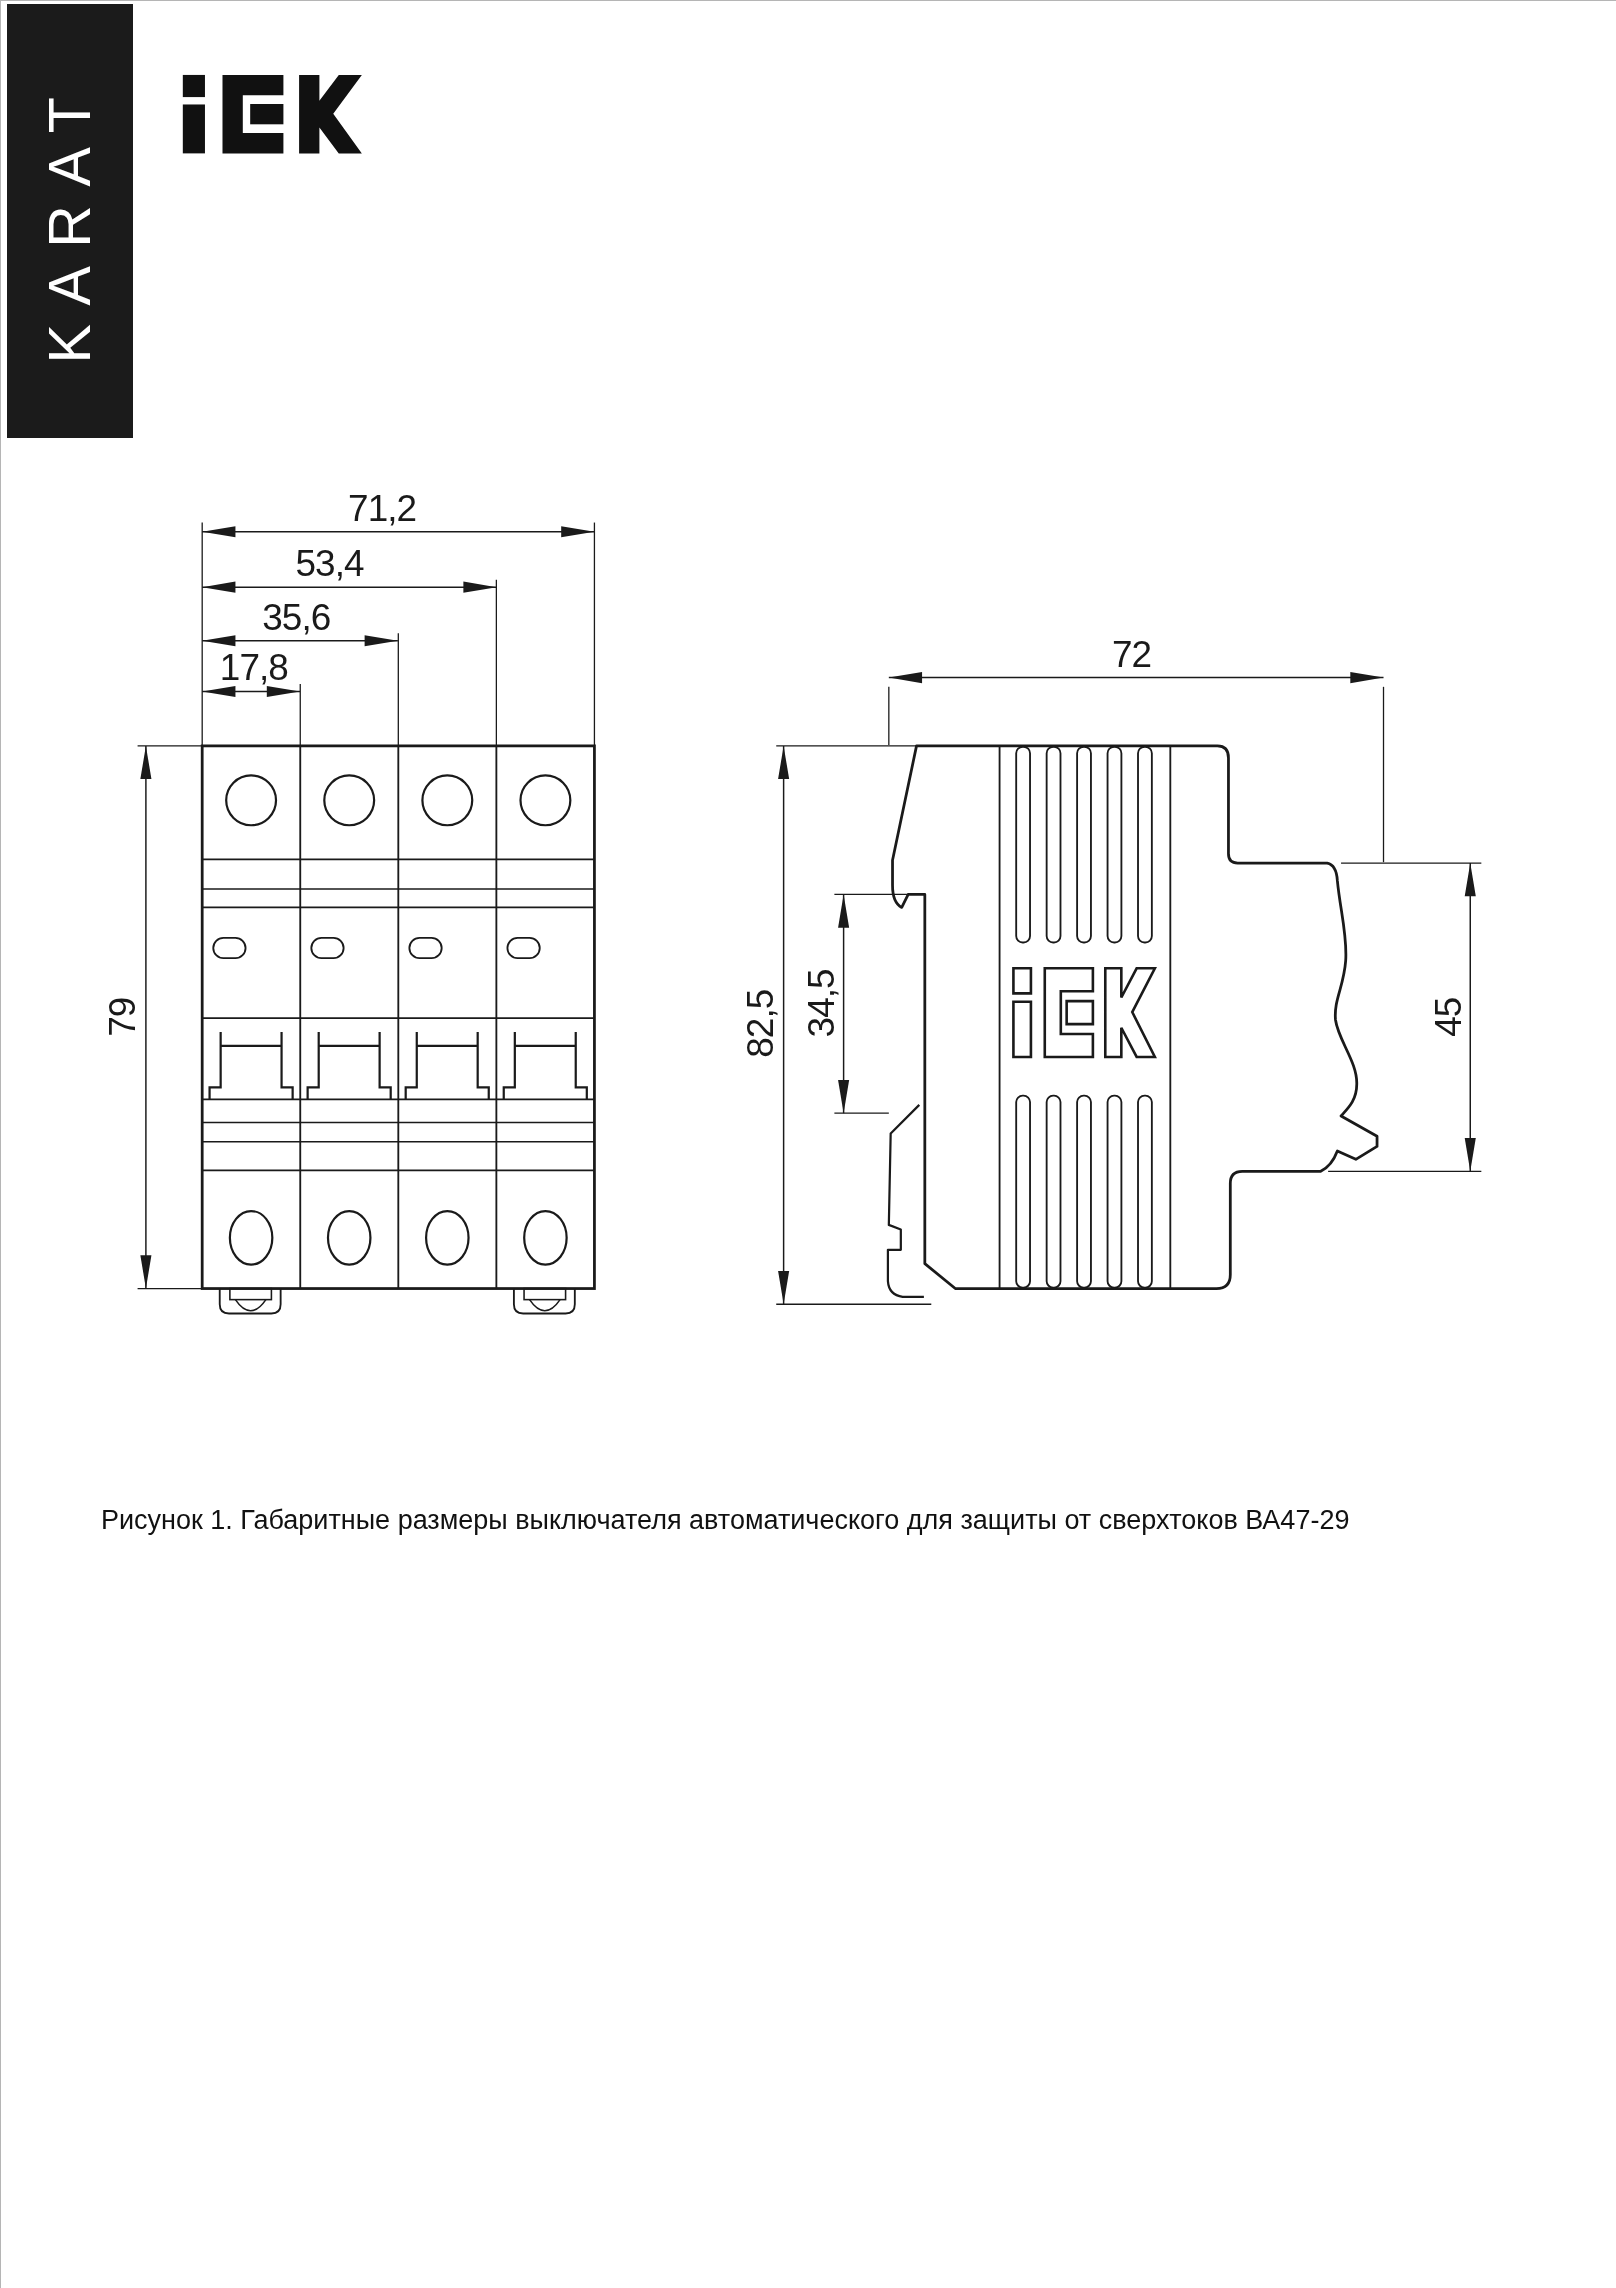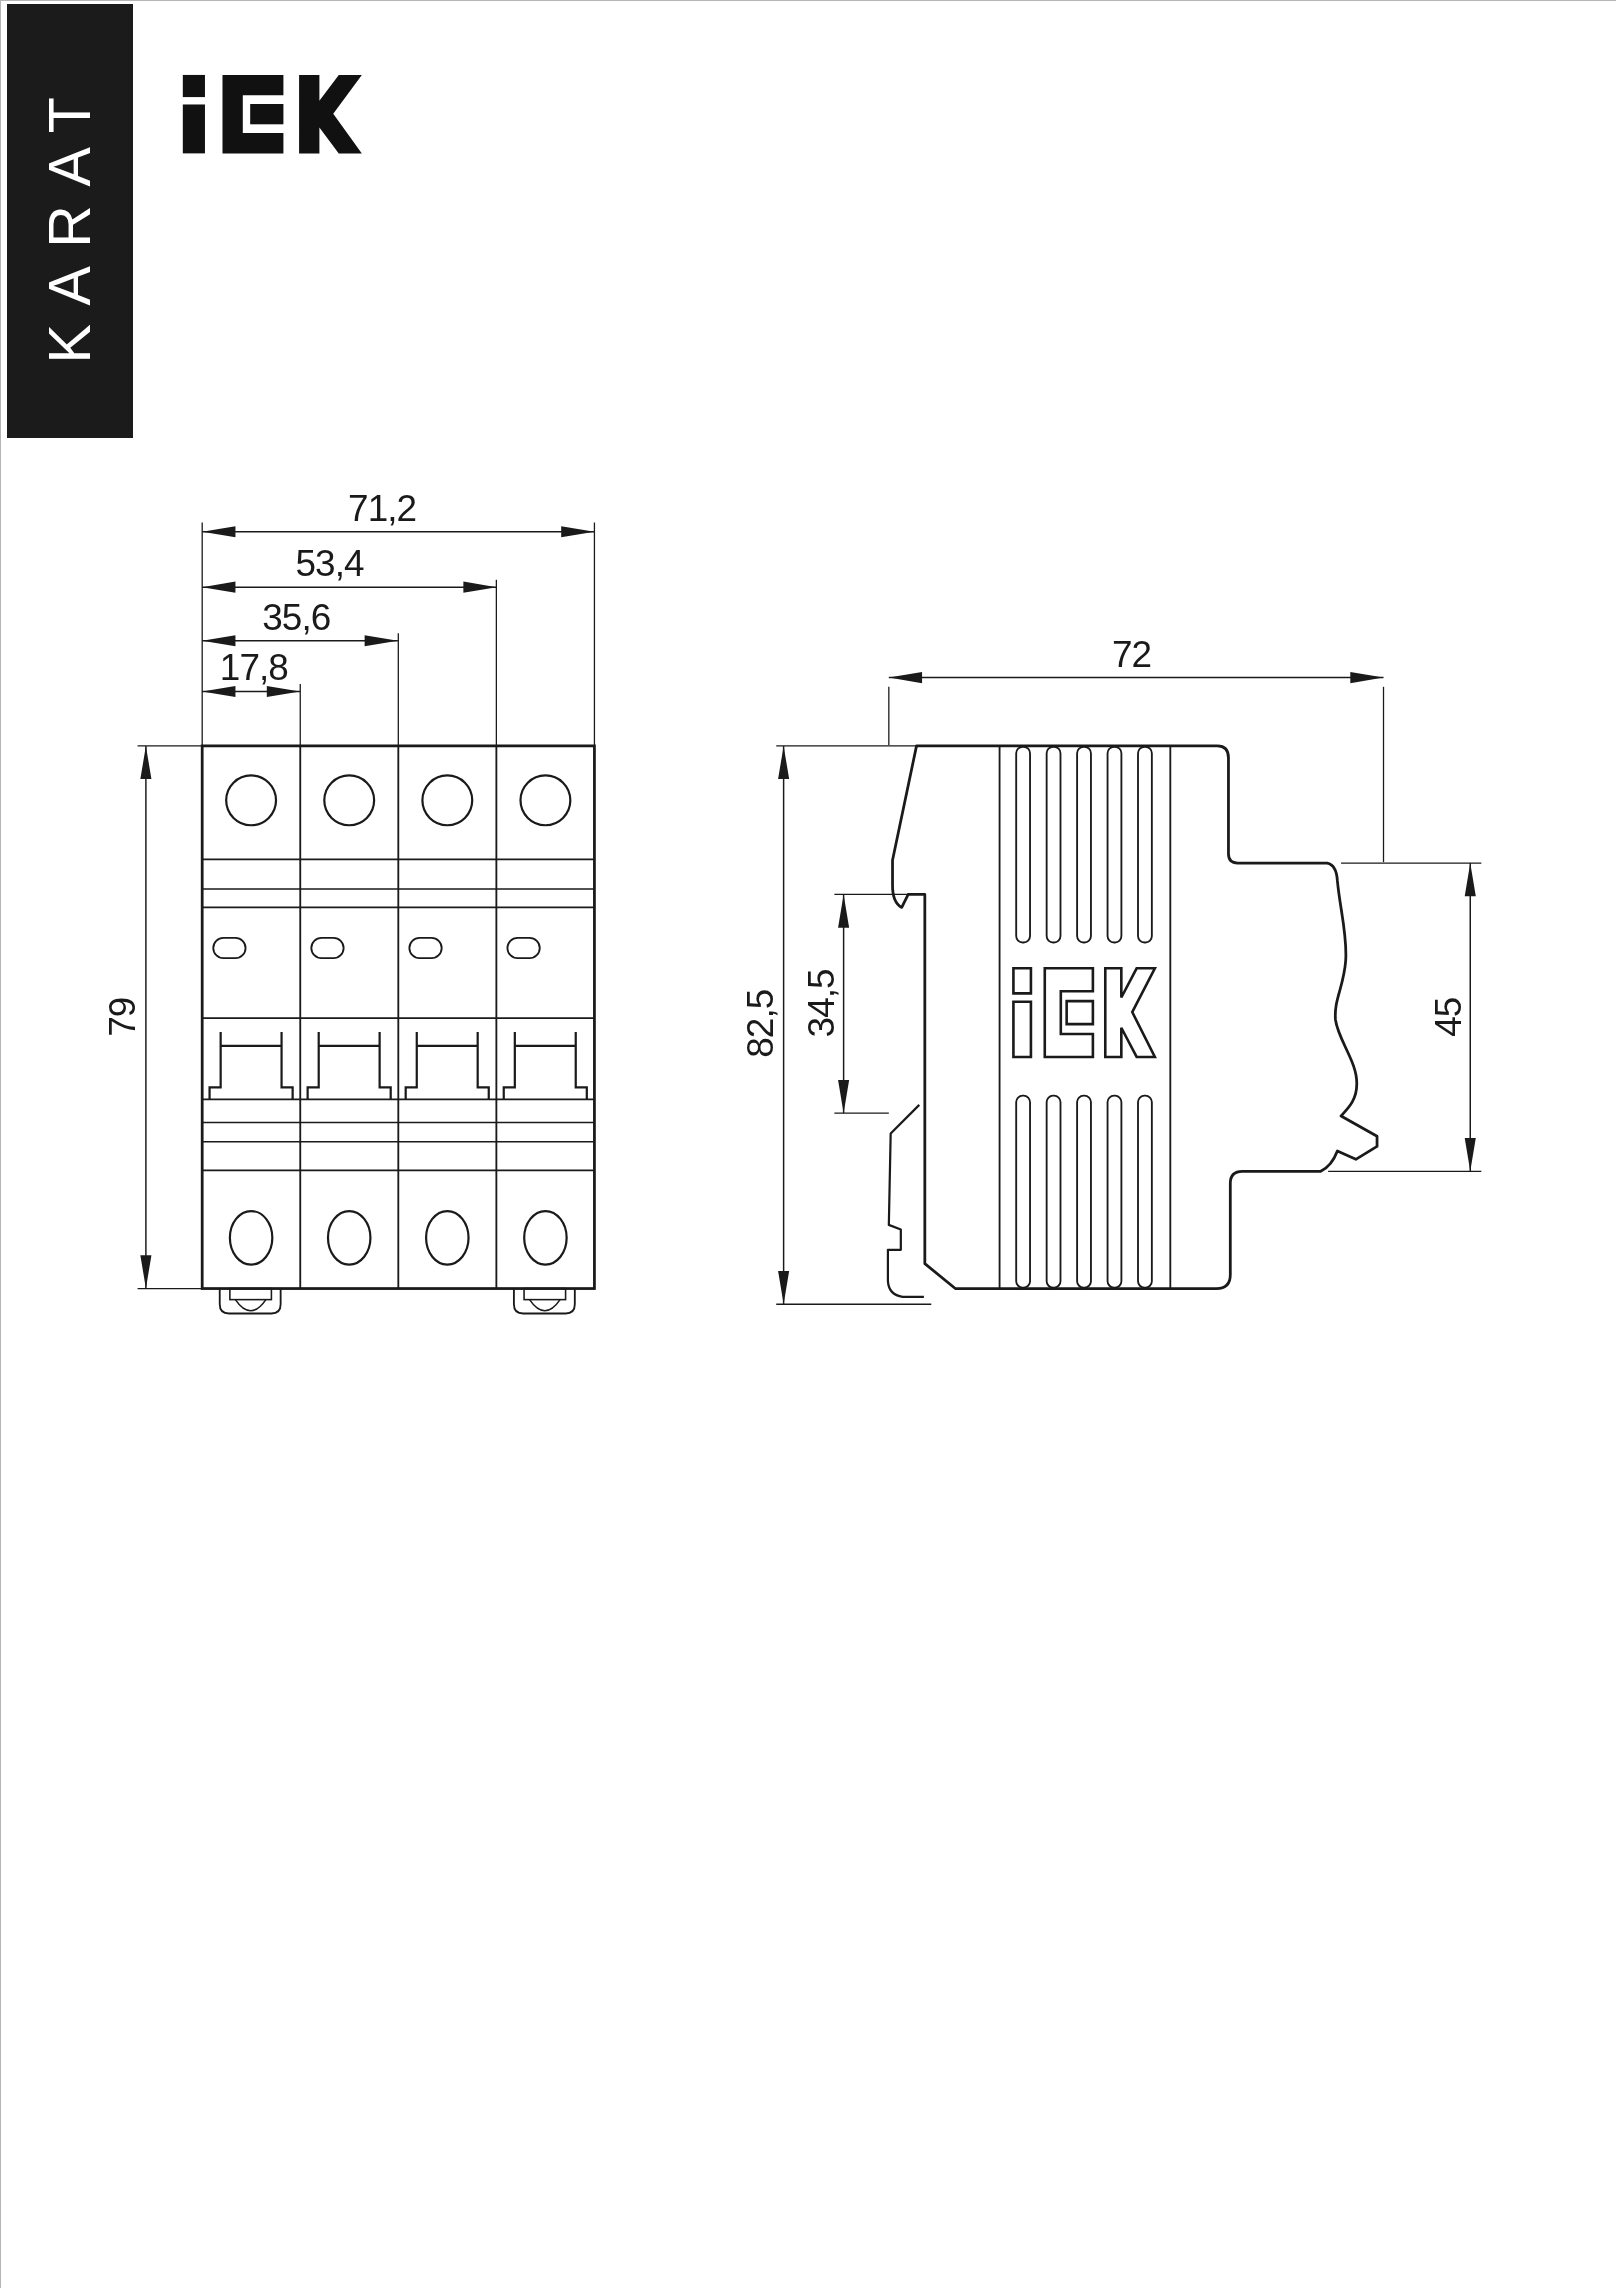--- a/index.html
+++ b/index.html
@@ -211,14 +211,15 @@
 
       <g stroke="none" fill="#1a1a1a">
         <text class="dimtxt" x="836" y="1108" text-anchor="middle" transform="rotate(-90 836 1108)">82,5</text>
         <text class="dimtxt" x="903" y="1086" text-anchor="middle" transform="rotate(-90 903 1086)">34,5</text>
         <text class="dimtxt" x="1225" y="721" text-anchor="middle">72</text>
         <text class="dimtxt" x="1582" y="1101" text-anchor="middle" transform="rotate(-90 1582 1101)">45</text>
       </g>
     </g>
   </svg>
 
+  <div class="caption">Рисунок 1. Габаритные размеры выключателя автоматического для защиты от сверхтоков ВА47-29</div>
 </div>
 
 
 </body></html>

